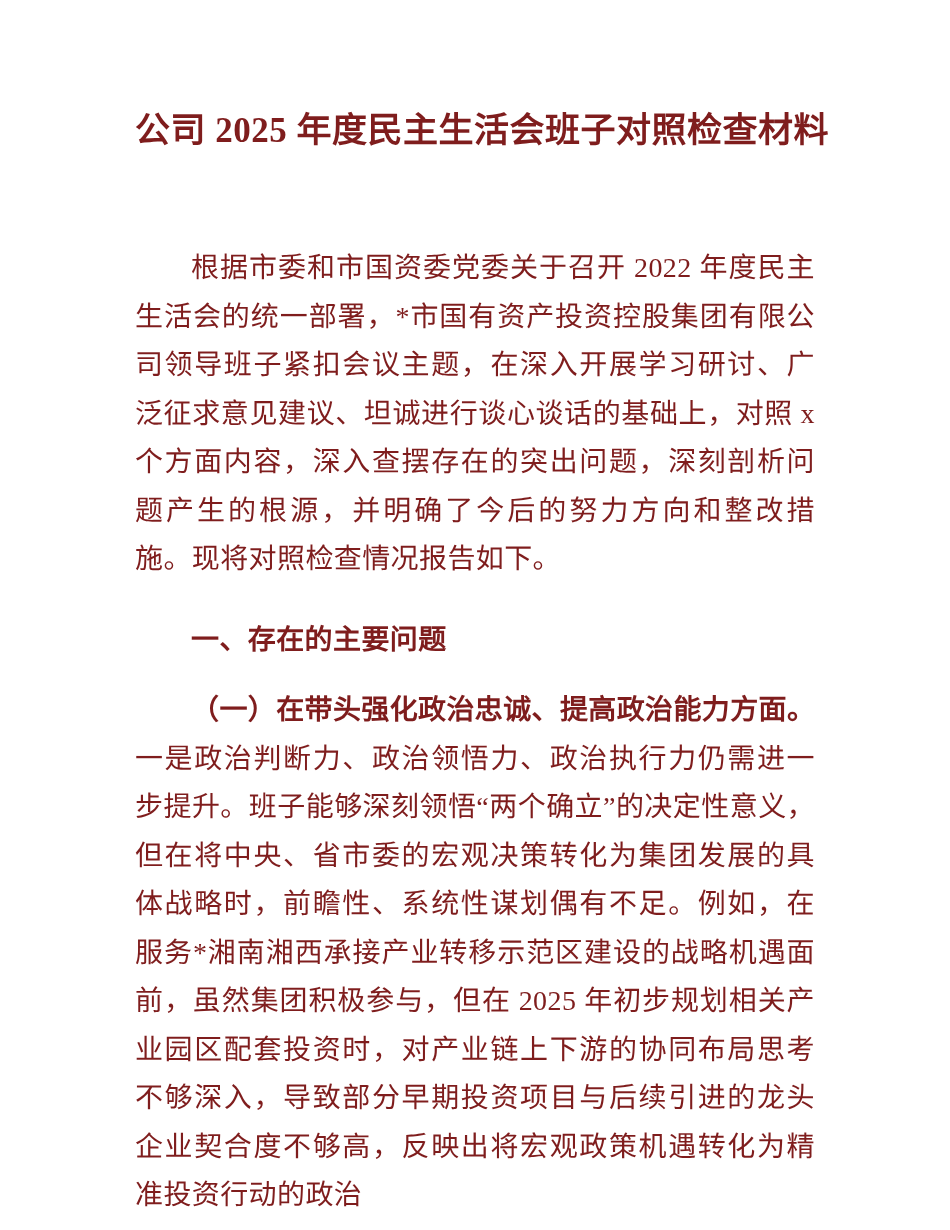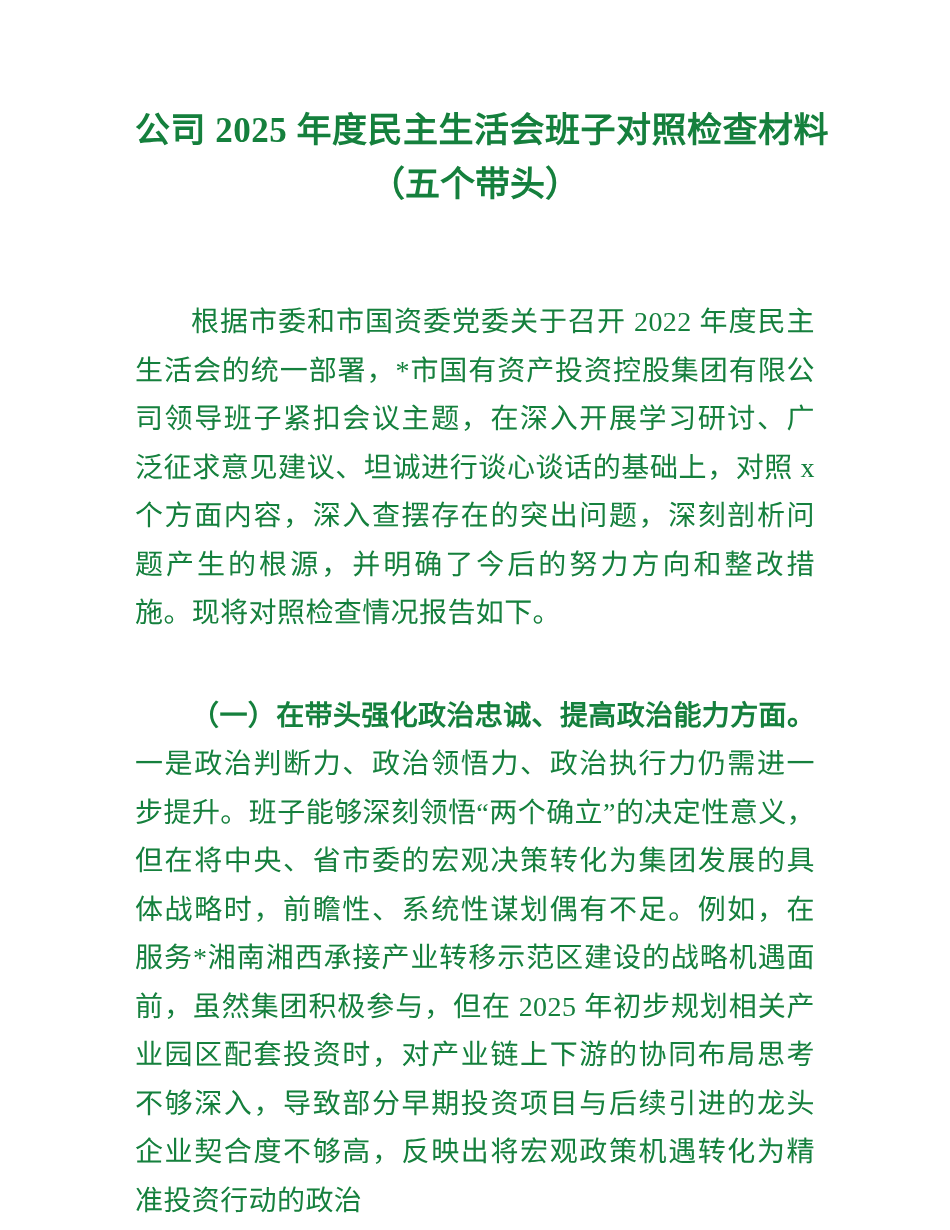--- a/index.html
+++ b/index.html
@@ -11,21 +11,21 @@
 
   .page {
     position: relative;
     width: 950px;
     height: 1230px;
     margin: 0 auto;
     background: #ffffff;
     overflow: hidden;
     box-sizing: border-box;
     font-family: "Liberation Serif", "DejaVu Serif", serif;
-    color: #15803d;
+    color: #7f1d1d;
   }
 
   
   .doc {
     position: absolute;
     left: 135px;
     top: 0;
     width: 680px;
   }
 
@@ -85,29 +85,29 @@
 </style>
 </head>
 <body>
 
 <div class="page">
 
   <div class="doc">
 
     <div class="title-block">
       <div class="doc-title">公司 2025 年度民主生活会班子对照检查材料</div>
-      <div class="doc-subtitle">（五个带头）</div>
     </div>
 
     <div class="gap-intro"></div>
 
     <p class="para">根据市委和市国资委党委关于召开 2022 年度民主生活会的统一部署，*市国有资产投资控股集团有限公司领导班子紧扣会议主题，在深入开展学习研讨、广泛征求意见建议、坦诚进行谈心谈话的基础上，对照 x 个方面内容，深入查摆存在的突出问题，深刻剖析问题产生的根源，并明确了今后的努力方向和整改措施。现将对照检查情况报告如下。</p>
 
     <div class="gap-h1"></div>
 
+    <h2 class="heading1">一、存在的主要问题</h2>
 
     <div class="gap-after-h1"></div>
 
     <p class="para"><span class="lead">（一）在带头强化政治忠诚、提高政治能力方面。</span><span>一是政治判断力、政治领悟力、政治执行力仍需进一步提升。班子能够深刻领悟“两个确立”的决定性意义，但在将中央、省市委的宏观决策转化为集团发展的具体战略时，前瞻性、系统性谋划偶有不足。例如，在服务*湘南湘西承接产业转移示范区建设的战略机遇面前，虽然集团积极参与，但在 2025 年初步规划相关产业园区配套投资时，对产业链上下游的协同布局思考不够深入，导致部分早期投资项目与后续引进的龙头企业契合度不够高，反映出将宏观政策机遇转化为精准投资行动的政治</span></p>
 
   </div>
 
 </div>
 
 </body></html>

